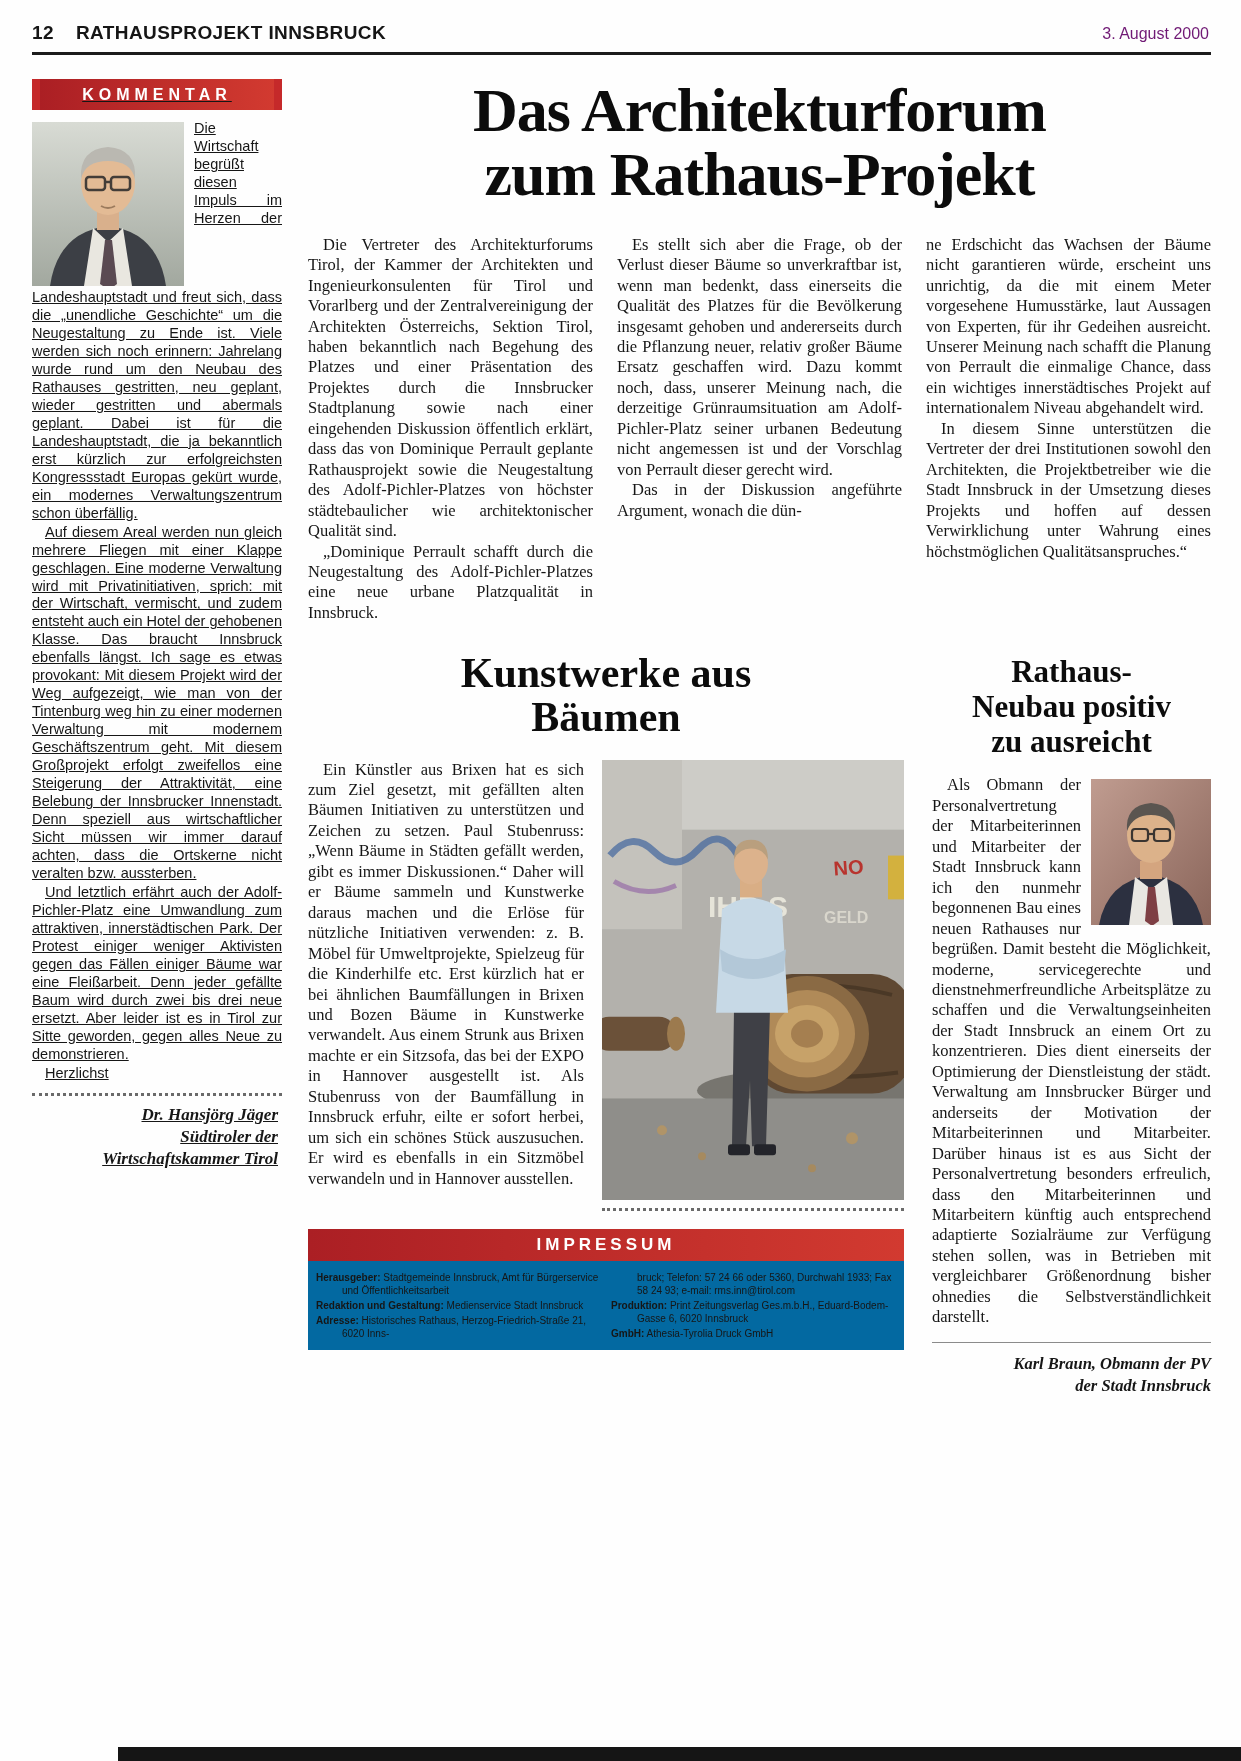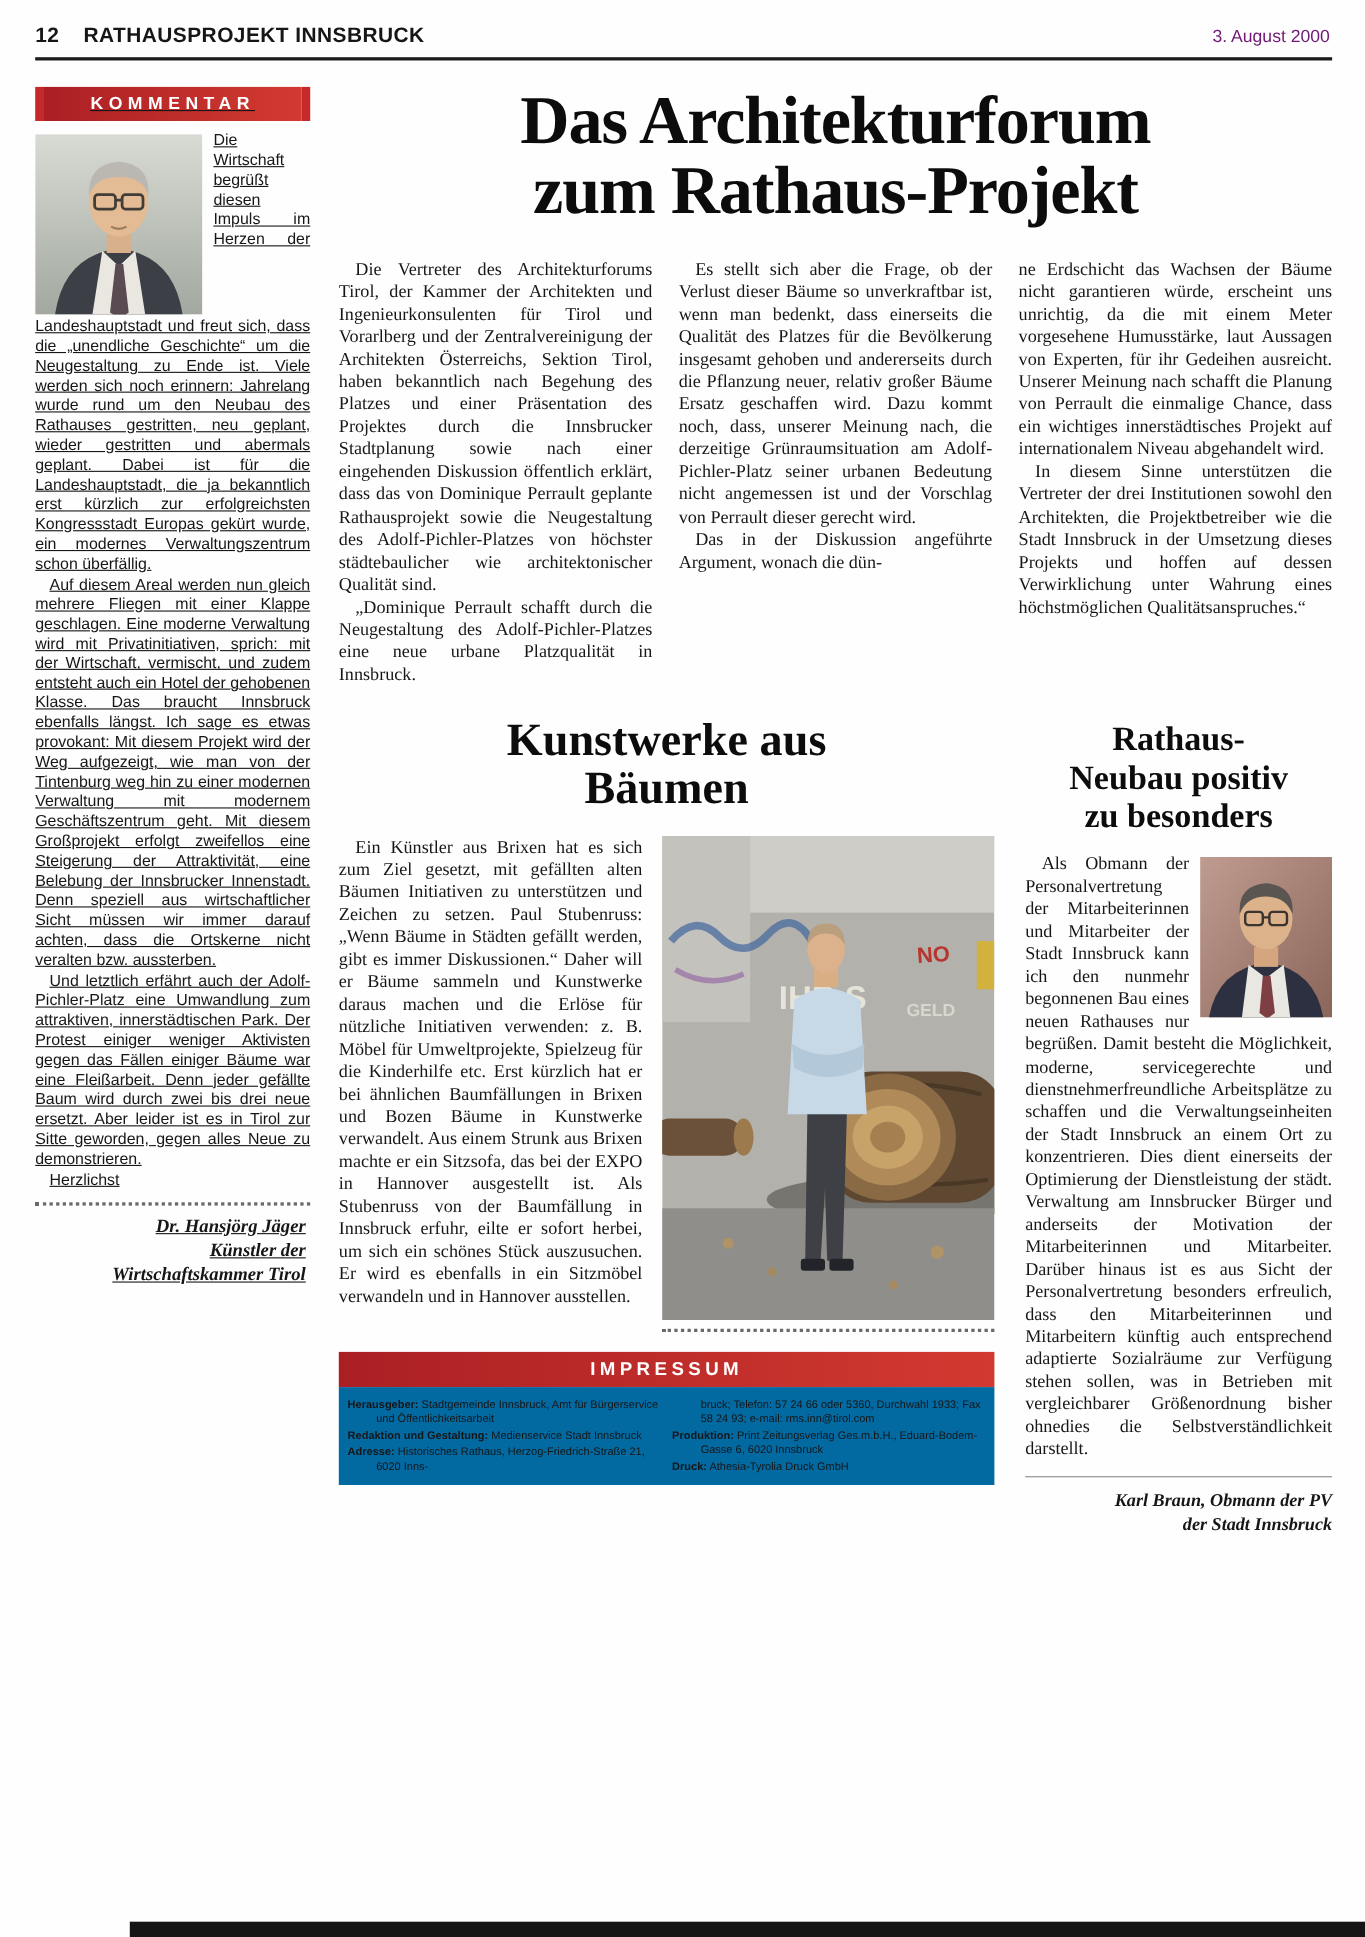--- a/index.html
+++ b/index.html
@@ -132,21 +132,21 @@
             <path d="M69 84 q7 4 14 0" stroke="#9c7b5d" stroke-width="2" fill="none"></path>
           </svg>
         </span>
         <p>Die Wirtschaft begrüßt diesen Impuls im Herzen der Landeshauptstadt und freut sich, dass die „unendliche Geschichte“ um die Neugestaltung zu Ende ist. Viele werden sich noch erinnern: Jahrelang wurde rund um den Neubau des Rathauses gestritten, neu geplant, wieder gestritten und abermals geplant. Dabei ist für die Landeshauptstadt, die ja bekanntlich erst kürzlich zur erfolgreichsten Kongressstadt Europas gekürt wurde, ein modernes Verwaltungszentrum schon überfällig.</p>
         <p class="ind">Auf diesem Areal werden nun gleich mehrere Fliegen mit einer Klappe geschlagen. Eine moderne Verwaltung wird mit Privatinitiativen, sprich: mit der Wirtschaft, vermischt, und zudem entsteht auch ein Hotel der gehobenen Klasse. Das braucht Innsbruck ebenfalls längst. Ich sage es etwas provokant: Mit diesem Projekt wird der Weg aufgezeigt, wie man von der Tintenburg weg hin zu einer modernen Verwaltung mit modernem Geschäftszentrum geht. Mit diesem Großprojekt erfolgt zweifellos eine Steigerung der Attraktivität, eine Belebung der Innsbrucker Innenstadt. Denn speziell aus wirtschaftlicher Sicht müssen wir immer darauf achten, dass die Ortskerne nicht veralten bzw. aussterben.</p>
         <p class="ind">Und letztlich erfährt auch der Adolf-Pichler-Platz eine Umwandlung zum attraktiven, innerstädtischen Park. Der Protest einiger weniger Aktivisten gegen das Fällen einiger Bäume war eine Fleißarbeit. Denn jeder gefällte Baum wird durch zwei bis drei neue ersetzt. Aber leider ist es in Tirol zur Sitte geworden, gegen alles Neue zu demonstrieren.</p>
         <p class="ind">Herzlichst</p>
         <div class="dotted"></div>
         <div class="komsig">
           <div>Dr. Hansjörg Jäger</div>
-          <div>Künstler der</div>
+          <div>Südtiroler der</div>
           <div>Wirtschaftskammer Tirol</div>
         </div>
       </div>
     </aside>
 
     <main class="mainarea">
 
       <h1 class="headline">
         <span>Das Architekturforum</span>
         <span>zum Rathaus-Projekt</span>
@@ -224,31 +224,31 @@
             <div class="impheader">IMPRESSUM</div>
             <div class="impbody">
               <div class="impcol">
                 <p class="impentry"><span class="implabel">Herausgeber:</span> <span>Stadtgemeinde Innsbruck, Amt für Bürgerservice und Öffentlichkeitsarbeit</span></p>
                 <p class="impentry"><span class="implabel">Redaktion und Gestaltung:</span> <span>Medienservice Stadt Innsbruck</span></p>
                 <p class="impentry"><span class="implabel">Adresse:</span> <span>Historisches Rathaus, Herzog-Friedrich-Straße 21, 6020 Inns-</span></p>
               </div>
               <div class="impcol">
                 <p class="impentry cont"><span class="implabel"></span><span>bruck; Telefon: 57 24 66 oder 5360, Durchwahl 1933; Fax 58 24 93; e-mail: rms.inn@tirol.com</span></p>
                 <p class="impentry"><span class="implabel">Produktion:</span> <span>Print Zeitungsverlag Ges.m.b.H., Eduard-Bodem-Gasse 6, 6020 Innsbruck</span></p>
-                <p class="impentry"><span class="implabel">Druck:</span> <span>Athesia-Tyrolia Druck GmbH</span></p>
+                <p class="impentry"><span class="implabel">GmbH:</span> <span>Athesia-Tyrolia Druck GmbH</span></p>
               </div>
             </div>
           </section>
         </div>
 
         <aside class="rathauscol">
           <h2 class="rathaushead">
             <span>Rathaus-</span>
             <span>Neubau positiv</span>
-            <span>zu besonders</span>
+            <span>zu ausreicht</span>
           </h2>
           <div class="serifbody">
             <span class="smallphoto">
               <svg viewBox="0 0 120 146" preserveAspectRatio="none">
                 <defs>
                   <linearGradient id="pg2" x1="0" y1="0" x2="1" y2="1">
                     <stop offset="0" stop-color="#c09c90"></stop>
                       <stop offset="1" stop-color="#8a655a"></stop>
                   </linearGradient>
                 </defs>

